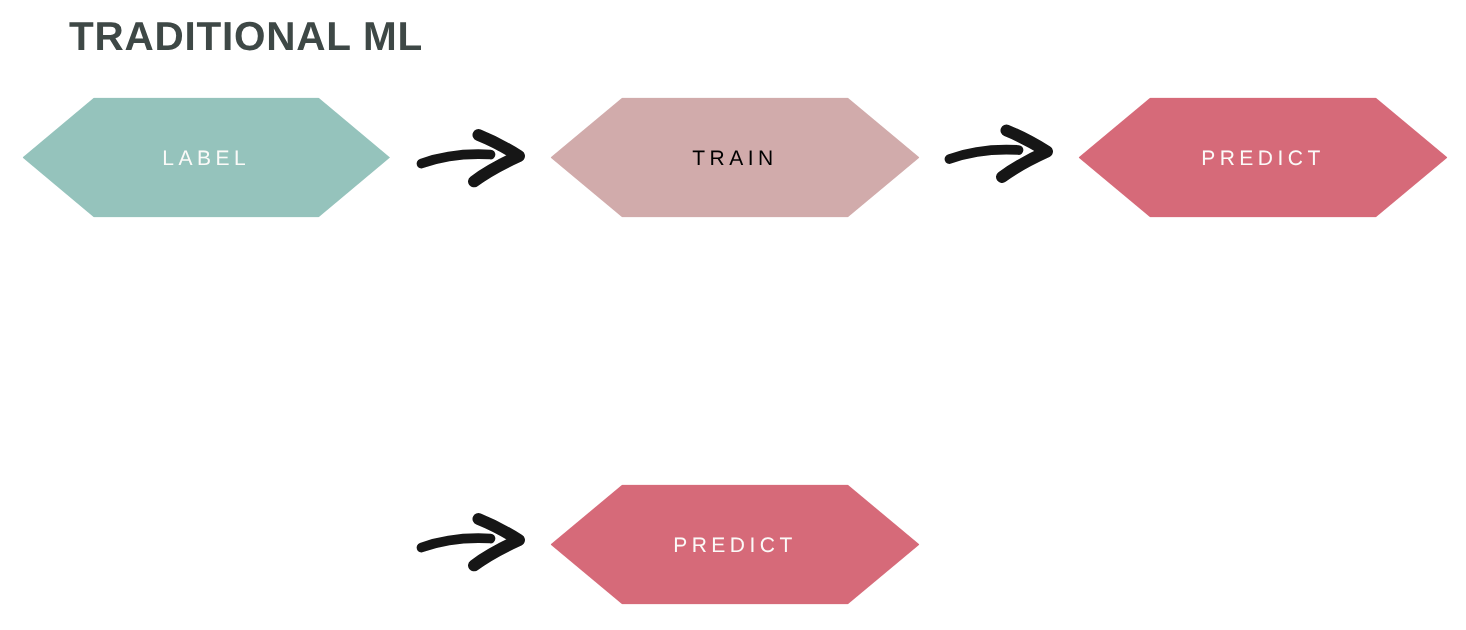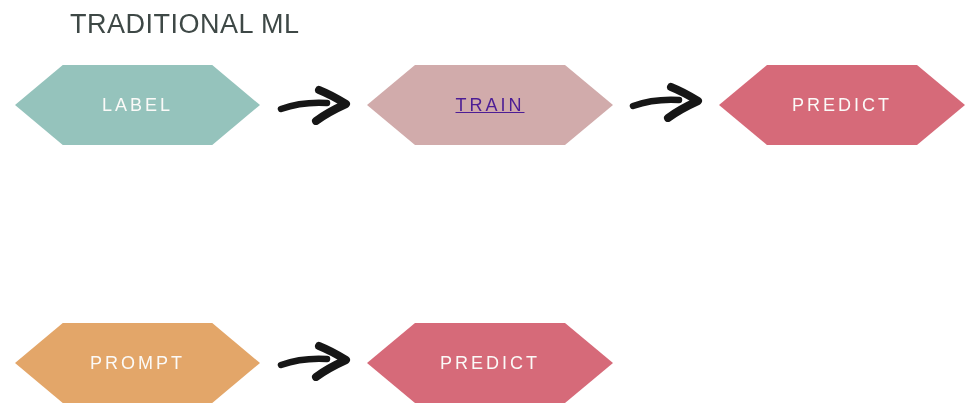--- a/index.html
+++ b/index.html
@@ -7,37 +7,36 @@
     position: relative;
     width: 977px;
     height: 420px;
     background: #ffffff;
     font-family: "Liberation Sans", sans-serif;
     overflow: hidden;
   }
   .section-title {
     position: absolute;
     font-size: 27px;
-    font-weight: 400;
+    font-weight: 700;
     letter-spacing: 0.5px;
     white-space: nowrap;
-    margin-left: 24px;
   }
   .title-traditional { left: 46px; top: 9px; }
   .title-prompt { left: 54px; top: 266px; }
   .hex {
     position: absolute;
     height: 80px;
     clip-path: polygon(0% 50%, 19.5% 0%, 80.5% 0%, 100% 50%, 80.5% 100%, 19.5% 100%);
     display: flex;
     align-items: center;
     justify-content: center;
   }
   .hex-text {
-    font-size: 18px;
+    font-size: 14px;
     letter-spacing: 3px;
     font-weight: 400;
     white-space: nowrap;
   }
   .hex-1 { left: 15px;  top: 65px;  width: 245px; }
   .hex-2 { left: 367px; top: 65px;  width: 246px; }
   .hex-3 { left: 719px; top: 65px;  width: 246px; }
   .hex-4 { left: 15px;  top: 323px; width: 245px; }
   .hex-5 { left: 367px; top: 323px; width: 246px; }
   .arrow {
@@ -62,38 +61,35 @@
   </div>
 
   <div class="arrow arrow-1" style="color: rgb(22, 22, 22);">
     <svg viewBox="0 0 76 40" aria-hidden="true">
       <path d="M4 24 C 18 19, 33 17, 50 18" fill="none" stroke="currentColor" stroke-width="6.5" stroke-linecap="round"></path>
       <path d="M42 5 C 52 9, 61 14, 69 19 C 58 24, 47 30, 39 36" fill="none" stroke="currentColor" stroke-width="8" stroke-linecap="round" stroke-linejoin="round"></path>
     </svg>
   </div>
 
   <div class="hex hex-2" style="background: rgb(209, 171, 171);">
-    <span class="hex-text" style="color: #4c1d95; text-decoration: underline;">TRAIN</span>
+    <span class="hex-text" style="color: #000000;">TRAIN</span>
   </div>
 
   <div class="arrow arrow-2" style="color: rgb(22, 22, 22);">
     <svg viewBox="0 0 76 40" aria-hidden="true">
       <path d="M4 24 C 18 19, 33 17, 50 18" fill="none" stroke="currentColor" stroke-width="6.5" stroke-linecap="round"></path>
       <path d="M42 5 C 52 9, 61 14, 69 19 C 58 24, 47 30, 39 36" fill="none" stroke="currentColor" stroke-width="8" stroke-linecap="round" stroke-linejoin="round"></path>
     </svg>
   </div>
 
   <div class="hex hex-3" style="background: rgb(214, 106, 121);">
     <span class="hex-text" style="color: rgb(251, 250, 248);">PREDICT</span>
   </div>
 
 
-  <div class="hex hex-4" style="background: rgb(227, 166, 105);">
-    <span class="hex-text" style="color: rgb(251, 250, 248);">PROMPT</span>
-  </div>
 
   <div class="arrow arrow-3" style="color: rgb(22, 22, 22);">
     <svg viewBox="0 0 76 40" aria-hidden="true">
       <path d="M4 24 C 18 19, 33 17, 50 18" fill="none" stroke="currentColor" stroke-width="6.5" stroke-linecap="round"></path>
       <path d="M42 5 C 52 9, 61 14, 69 19 C 58 24, 47 30, 39 36" fill="none" stroke="currentColor" stroke-width="8" stroke-linecap="round" stroke-linejoin="round"></path>
     </svg>
   </div>
 
   <div class="hex hex-5" style="background: rgb(214, 106, 121);">
     <span class="hex-text" style="color: rgb(251, 250, 248);">PREDICT</span>

